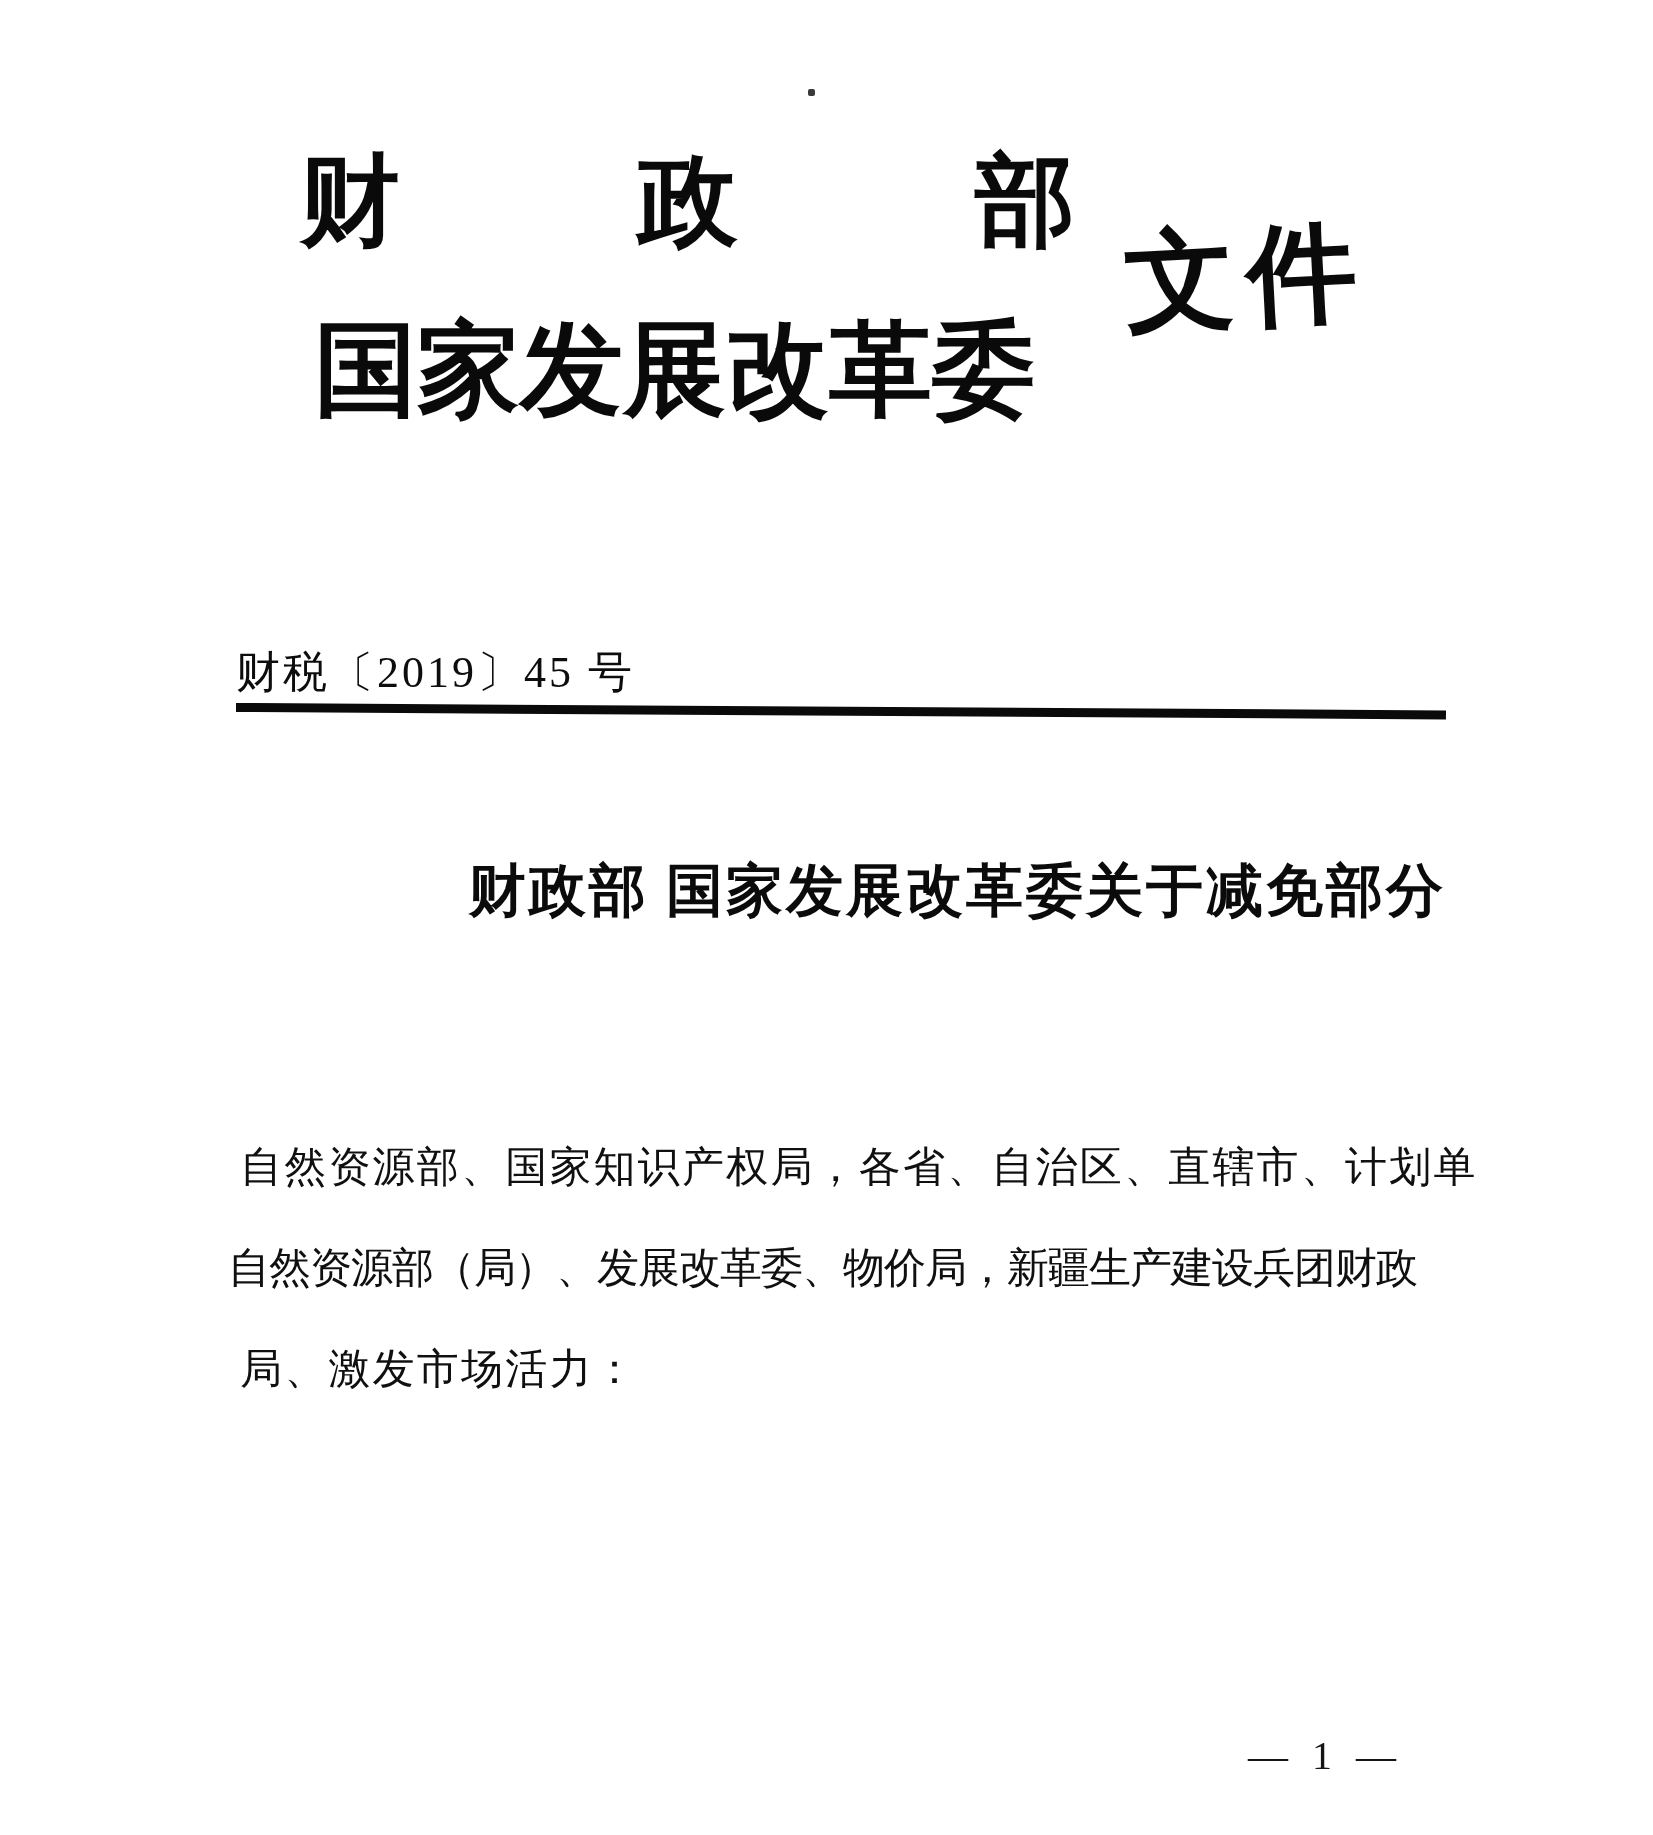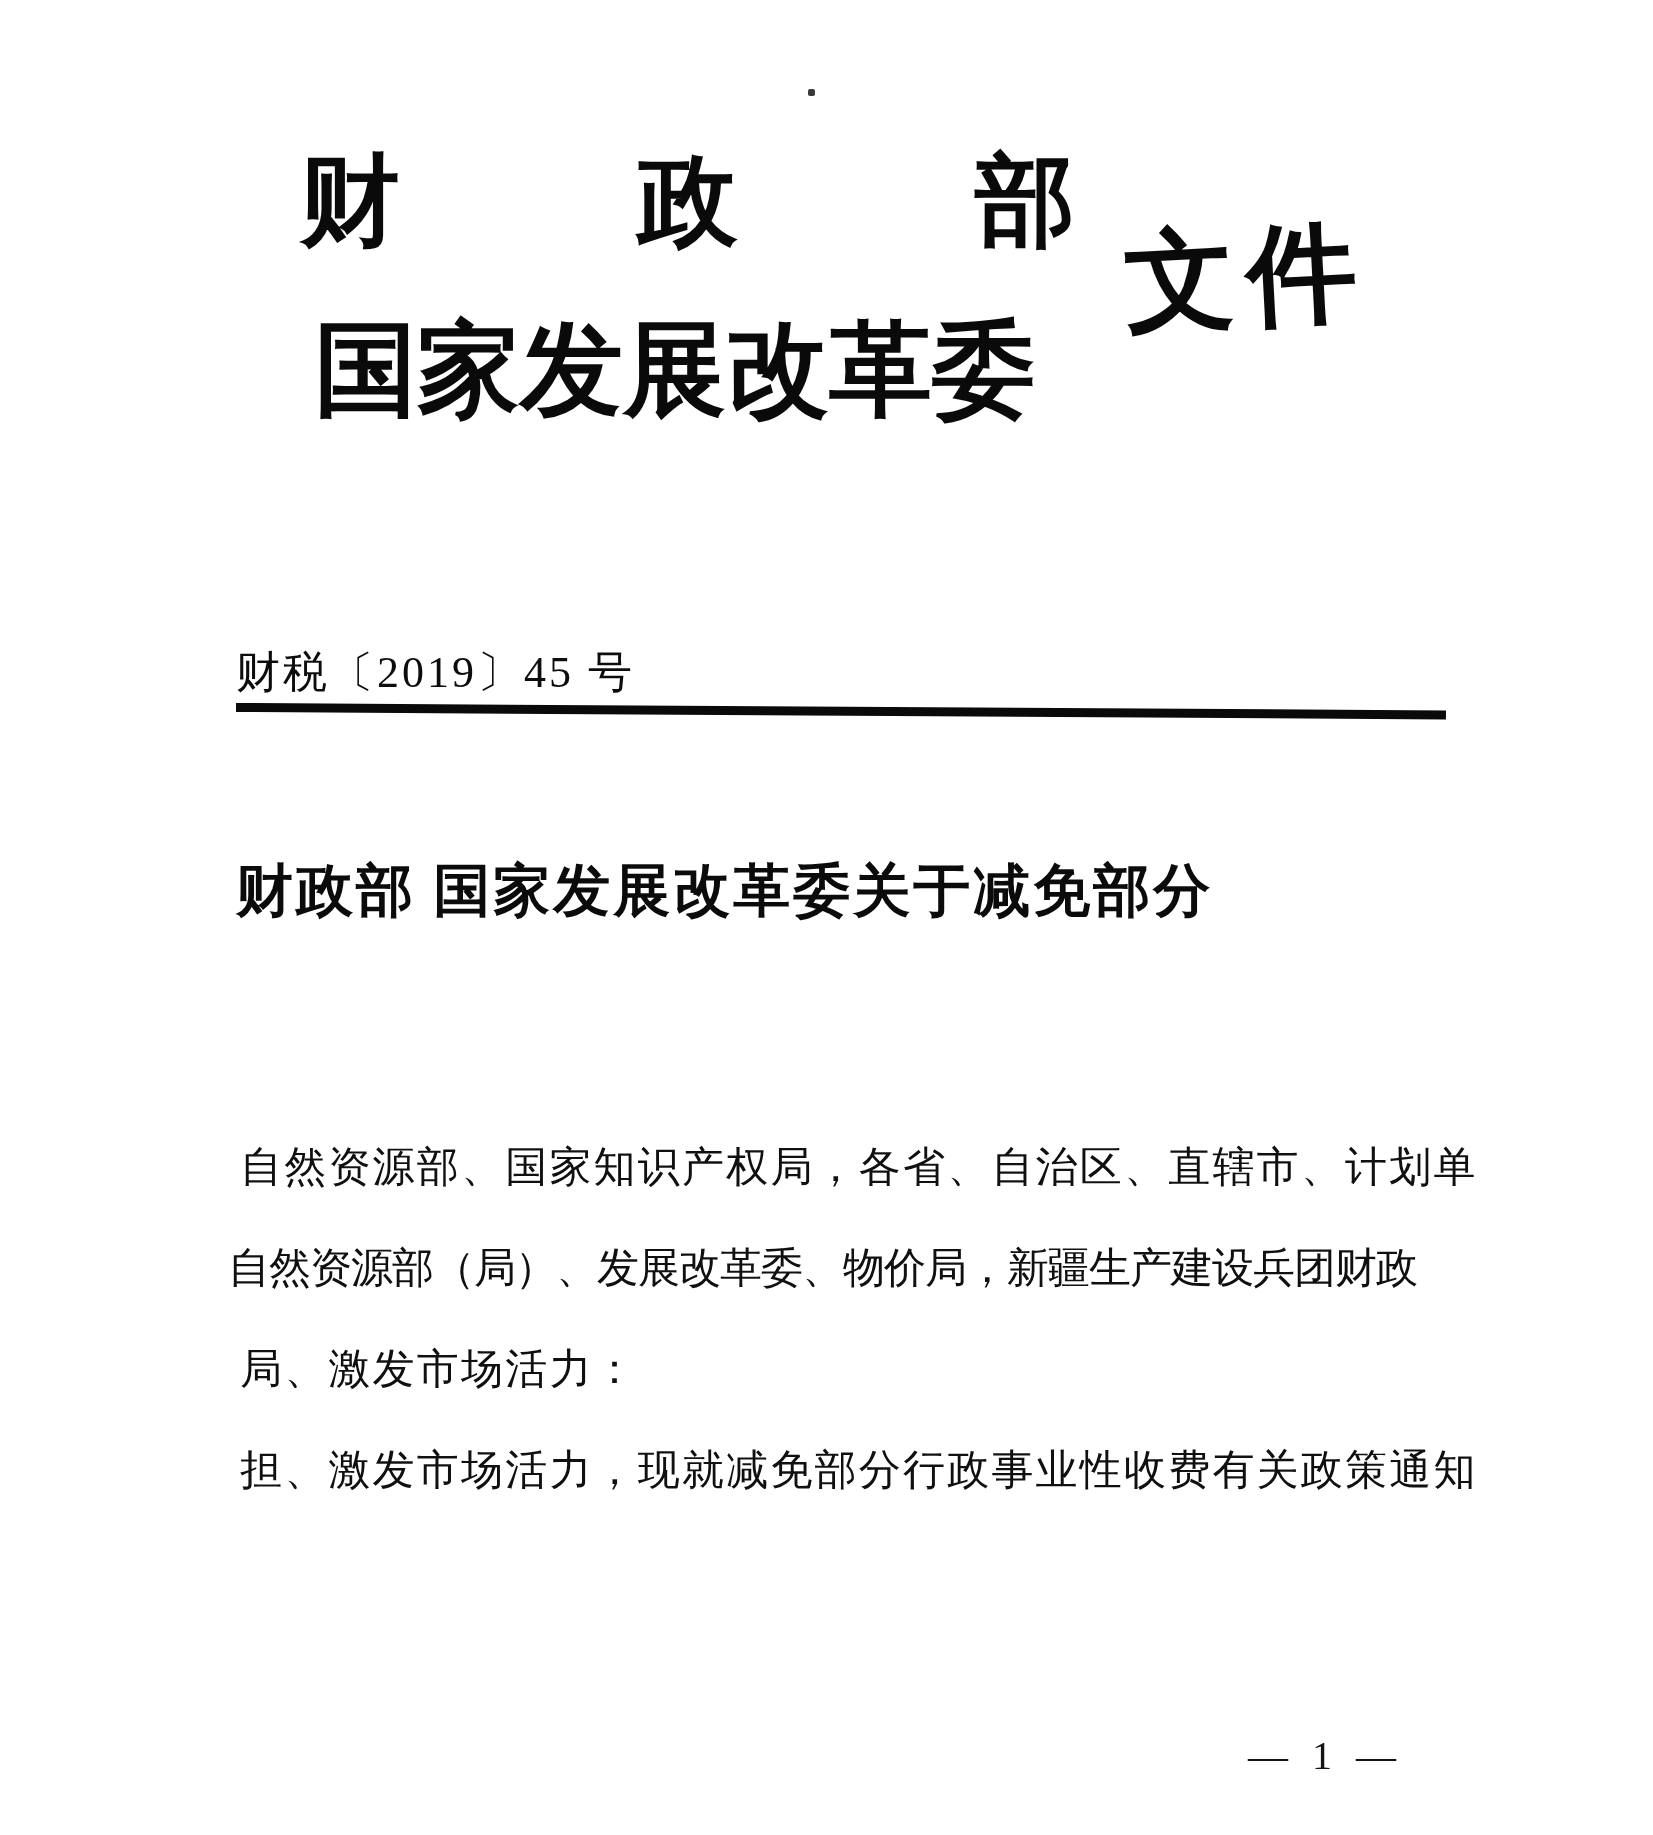--- a/index.html
+++ b/index.html
@@ -67,21 +67,21 @@
     width: 1210px; height: 9px;
     background: #0a0a0a;
     transform: rotate(0.35deg);
     transform-origin: left center;
   }
   
   #doc-title {
     position: absolute;
     left: 236px; top: 846px;
     width: 1210px;
-    text-align: left;
+    text-align: right;
     font-weight: bold;
     font-size: 57px;
     line-height: 89px;
     letter-spacing: 3px;
     color: #0b0b0b;
   }
   
   #body-text {
     position: absolute;
     left: 228px; top: 1117px;
@@ -131,18 +131,17 @@
   <div id="header-rule"></div>
 
   <div id="doc-title">
     <div>财政部 国家发展改革委关于减免部分</div>
   </div>
 
   <div id="body-text">
     <div class="bline ls-wide">自然资源部、国家知识产权局，各省、自治区、直辖市、计划单</div>
     <div class="bline ls-tight">自然资源部（局）、发展改革委、物价局，新疆生产建设兵团财政</div>
     <div class="bline ls-wide">局、激发市场活力：</div>
-    <div class="bline ls-wide">担、激发市场活力，现就减免部分行政事业性收费有关政策通知</div>
   </div>
 
   <div id="page-number">— 1 —</div>
 
 </div>
 
 </body></html>

